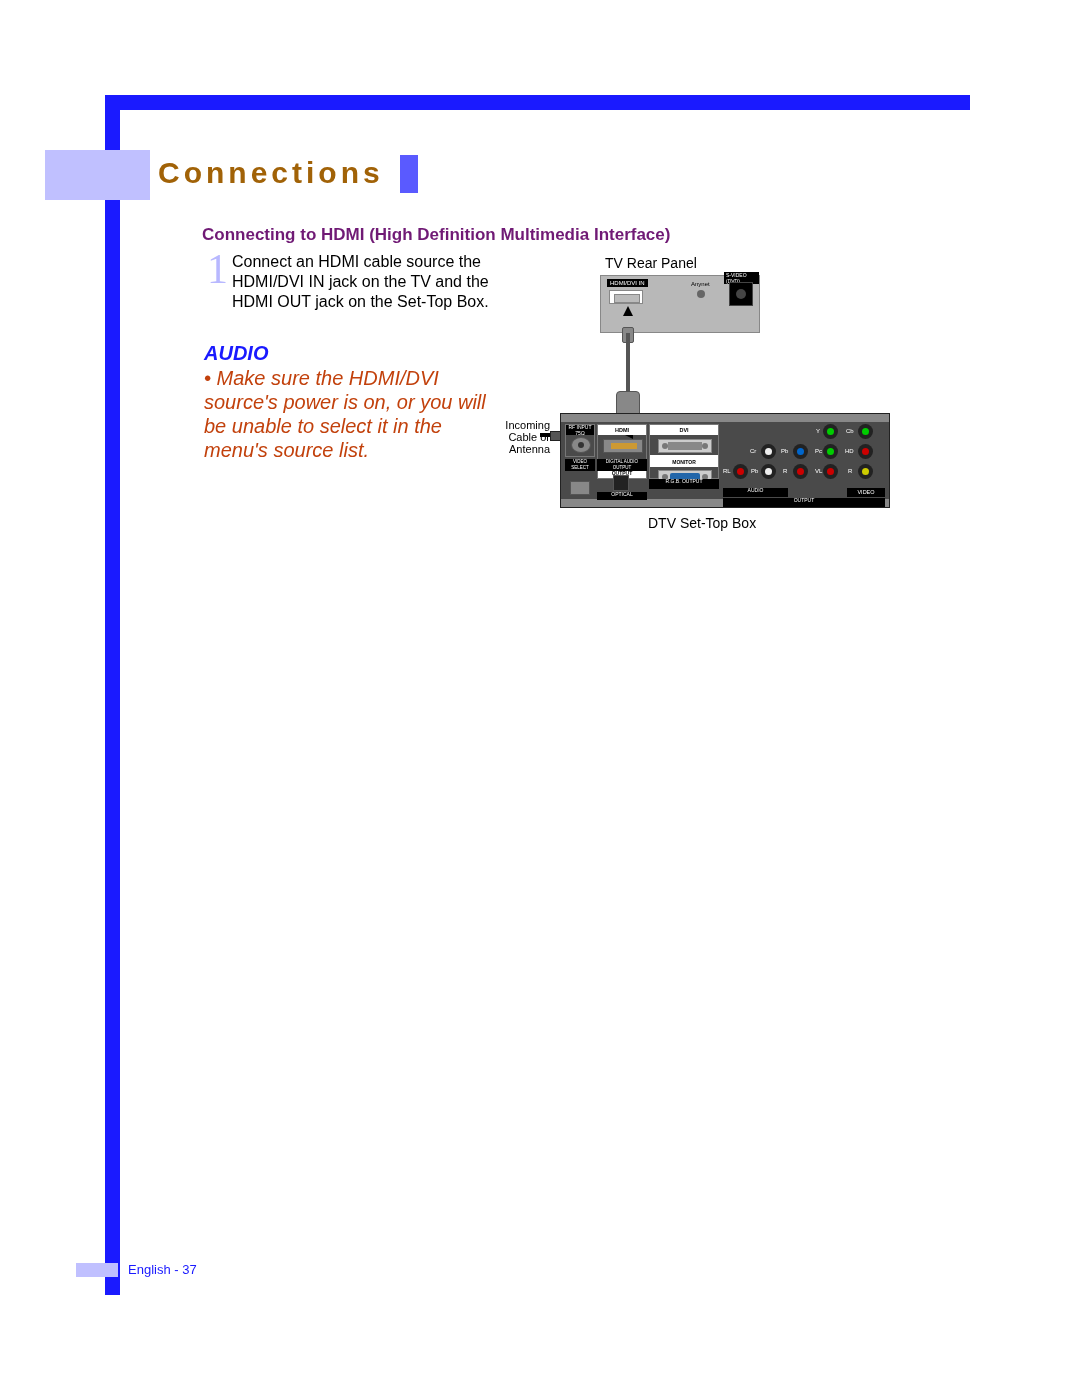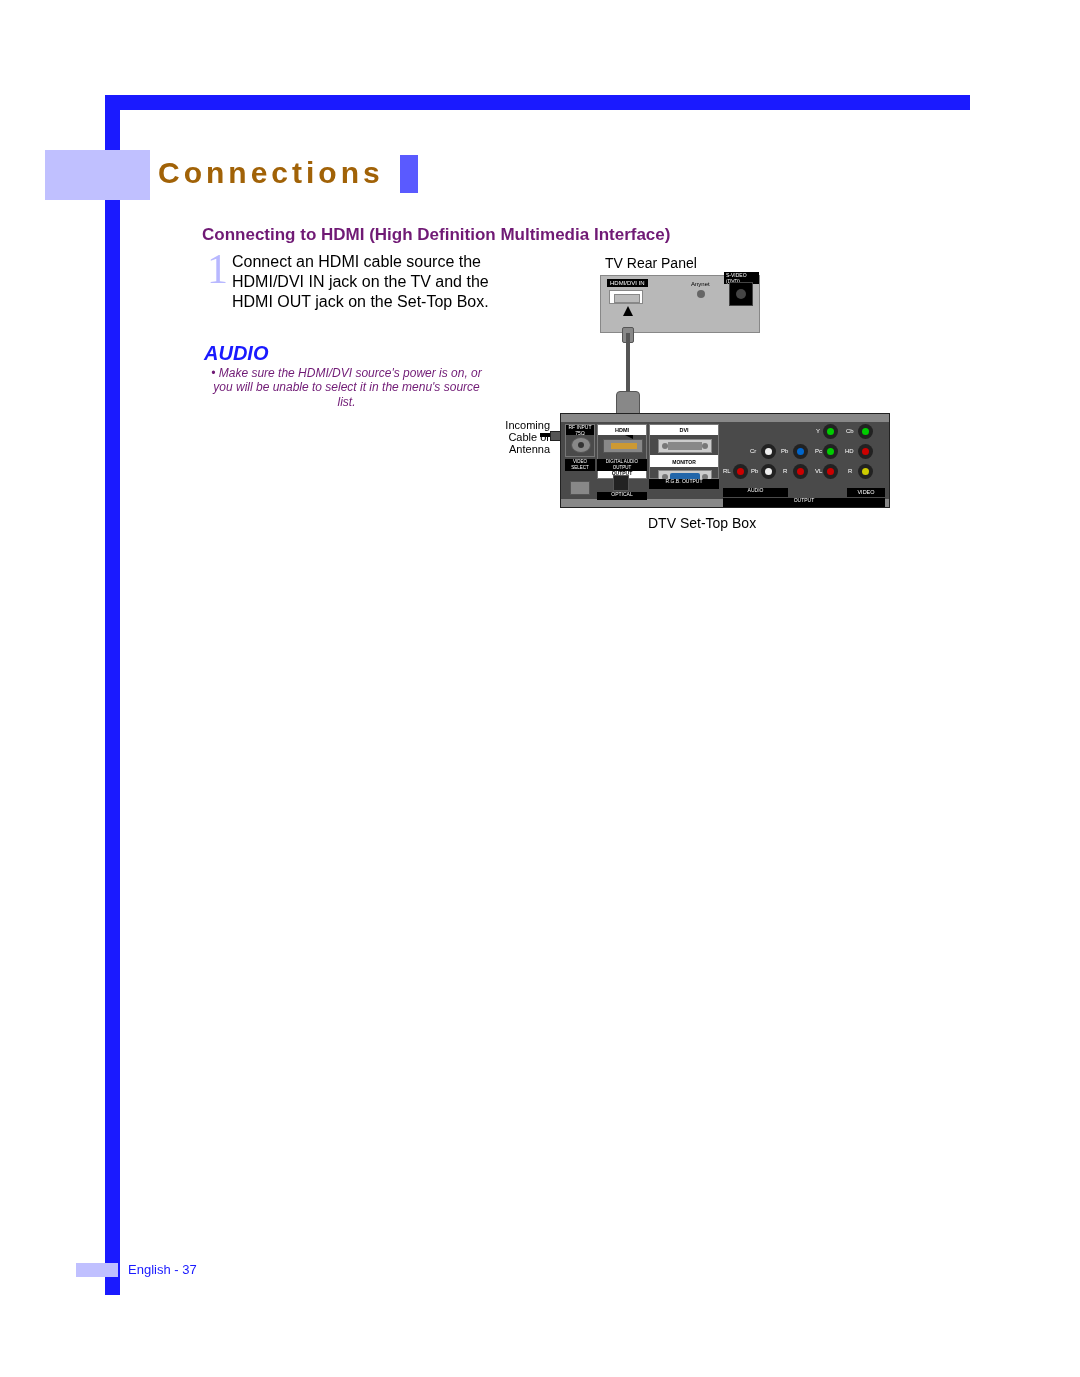--- a/index.html
+++ b/index.html
@@ -70,25 +70,24 @@
     top: 342px; left: 204px;
     font-size: 20px;
     font-weight: 700;
     font-style: italic;
     color: #1a1aff;
   }
   .note-body {
     position: absolute;
     top: 366px; left: 204px;
     width: 285px;
-    font-size: 12px;
+    font-size: 20px;
     line-height: 1.2;
     font-style: italic;
-    color: #701a75;
-    text-align: center;
+    color: #c2410c;
   }
   .footer-tab {
     position: absolute;
     bottom: 100px; left: 76px;
     width: 42px; height: 14px;
     background: #c0c0ff;
   }
   .footer-text {
     position: absolute;
     bottom: 100px; left: 128px;

